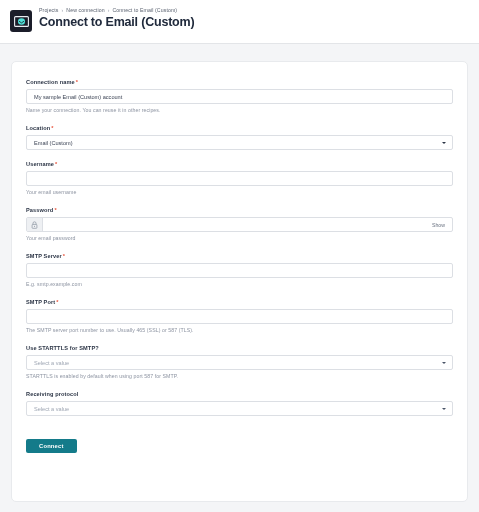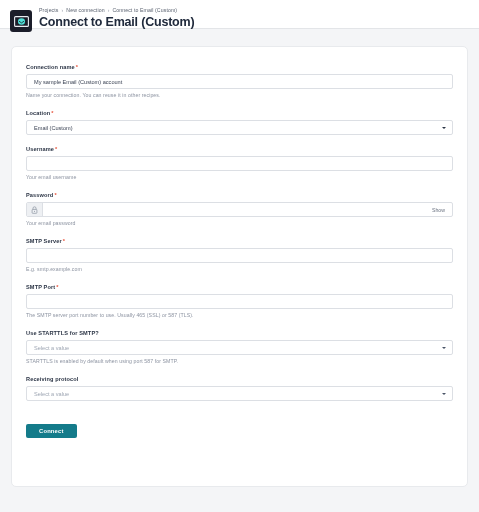--- a/index.html
+++ b/index.html
@@ -12,21 +12,21 @@
   .page { width: 479px; height: 512px; position: relative; overflow: hidden; background: #f4f5f7; }
 
   
   .header {
     background: #ffffff;
     border-bottom: 1px solid #e3e5e8;
     padding: 6px 10px 8px 10px;
     display: flex;
     align-items: flex-start;
     gap: 7px;
-    height: 29px;
+    height: 44px;
   }
   .app-icon {
     width: 22px; height: 22px;
     background: #1b1d2a;
     border-radius: 3px;
     margin-top: 4px;
     flex: 0 0 auto;
     display: flex; align-items: center; justify-content: center;
   }
   .app-icon svg { display: block; }

